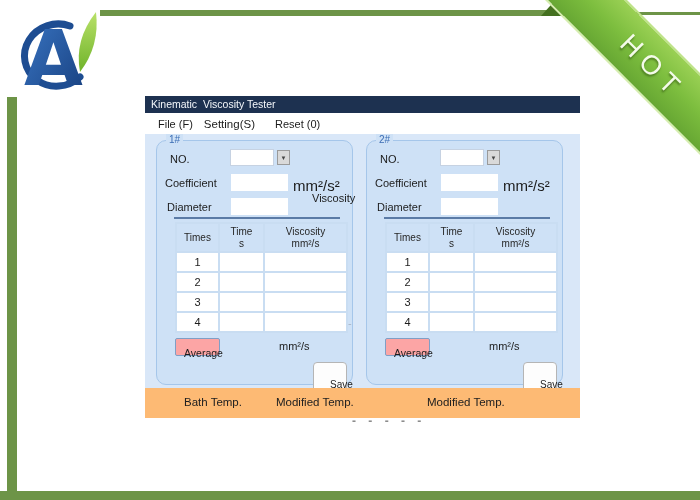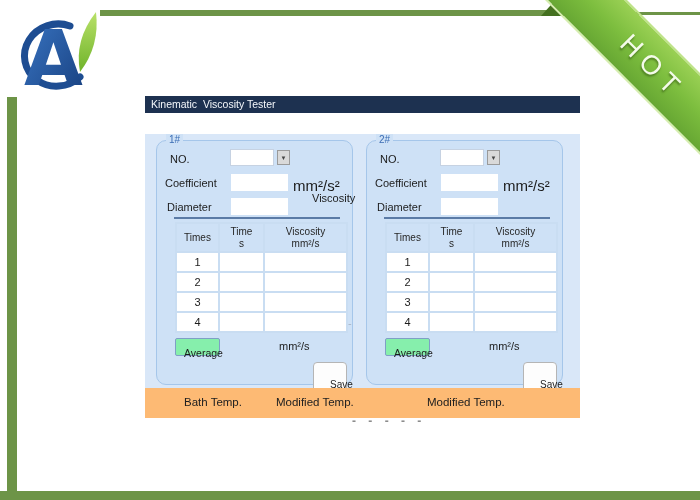--- a/index.html
+++ b/index.html
@@ -72,21 +72,21 @@
 
   .dtable{position:absolute;left:18px;top:81px;width:173px;border-collapse:collapse;
           table-layout:fixed;border:1px solid #93b6dd;}
   .dtable td{border:2px solid #c9ddf2;text-align:center;vertical-align:middle;padding:0;}
   .dtable .thead-row td{background:#cee1f6;height:27px;font-size:10px;line-height:1.2;color:#272727;}
   .dtable .body-row td{background:#ffffff;height:18px;font-size:11px;color:#1c1c1c;}
   .col-times{width:41px;}
   .col-time{width:43px;}
   .col-visc{width:81px;}
 
-  .avg-btn{position:absolute;left:18px;top:197px;width:45px;height:17px;background:#86efac;
+  .avg-btn{position:absolute;left:18px;top:197px;width:45px;height:17px;background:#fca5a5;
            border:1px solid #7f9fc6;font-family:"Liberation Sans",sans-serif;font-size:10.5px;
            color:#1c1c1c;padding:8px;border-radius:2px;}
   .avg-unit{position:absolute;left:122px;top:199px;font-size:11px;color:#1c1c1c;}
   .save-btn{position:absolute;left:156px;top:221px;width:31px;height:16px;background:#fdfdfd;
             border:1px solid #b5b5b5;border-radius:4px;font-family:"Liberation Sans",sans-serif;
             font-size:10px;color:#1c1c1c;padding:16px;}
 
   
   .page-dashes{position:absolute;left:352px;top:414px;font-size:12px;font-weight:bold;
                letter-spacing:4.5px;color:#8c8c8c;}
@@ -119,20 +119,25 @@
   </svg>
 
   <div class="ribbon-fold"></div>
   <div class="ribbon">
     <span>HOT</span>
   </div>
 
   <div class="app-window">
     <div class="title-bar">Kinematic  Viscosity Tester</div>
 
+    <div class="menu-bar">
+      <span class="menu-item">File (F)</span>
+      <span class="menu-item setting">Setting(S)</span>
+      <span class="menu-item reset">Reset (0)</span>
+    </div>
 
     <div class="client">
 
       <div class="panel" id="panel1">
         <span class="panel-label">1#</span>
 
         <span class="lbl no-lbl">NO.</span>
         <div class="combo">
           <div class="combo-field"></div>
           <div class="combo-btn">▼</div>

